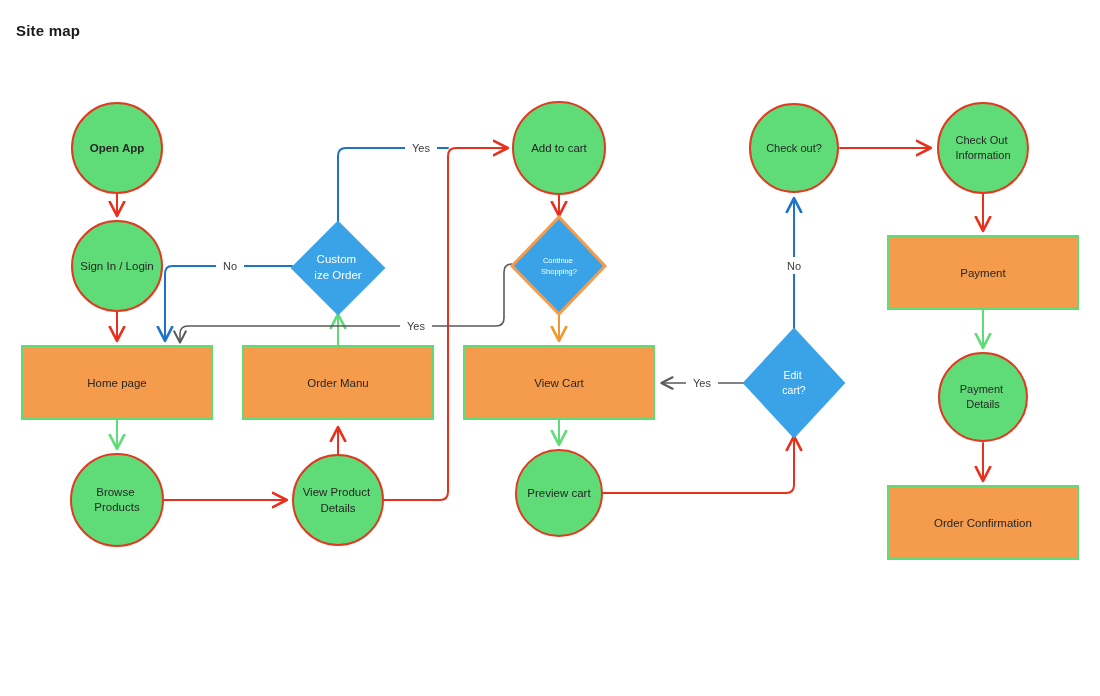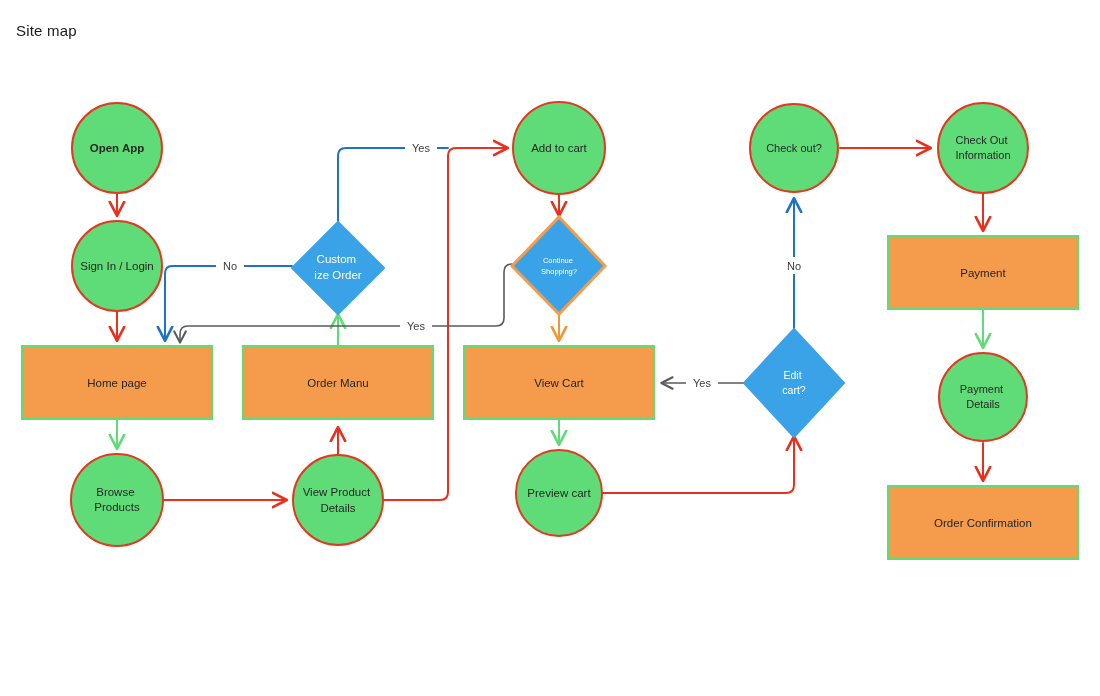--- a/index.html
+++ b/index.html
@@ -12,21 +12,21 @@
     height: 696px;
     position: relative;
     font-family: "Liberation Sans", sans-serif;
     overflow: hidden;
   }
   #page-title {
     position: absolute;
     left: 16px;
     top: 22px;
     font-size: 15px;
-    font-weight: normal;
+    font-weight: bold;
     color: #1a1a1a;
     letter-spacing: 0.2px;
   }
   #canvas {
     position: absolute;
     left: 0;
     top: 0;
     width: 1100px;
     height: 696px;
   }

